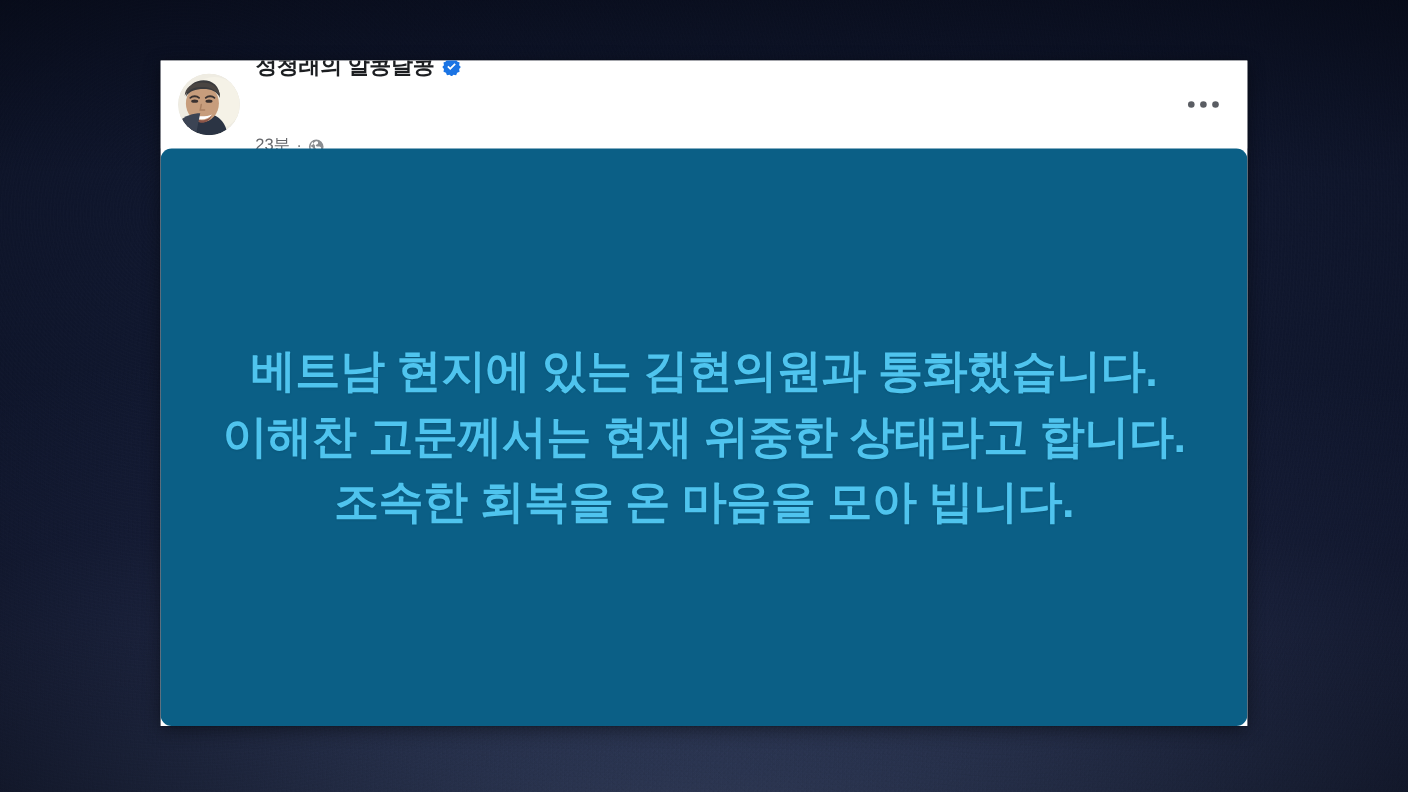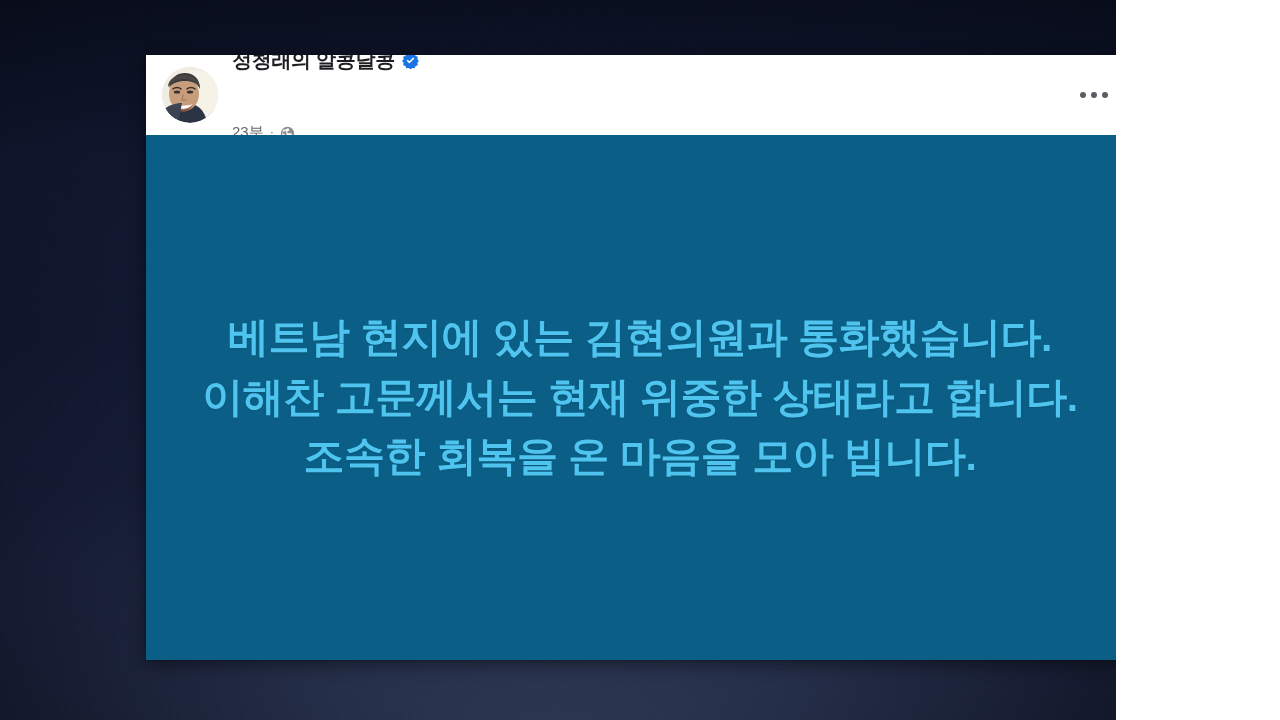--- a/index.html
+++ b/index.html
@@ -6,21 +6,21 @@
     margin: 0;
     padding: 0;
     width: 1280px;
     height: 720px;
     overflow: hidden;
     font-family: "Liberation Sans", "DejaVu Sans", sans-serif;
   }
 
   #stage {
     position: relative;
-    width: 1116px;
+    width: 1280px;
     height: 720px;
     background: #1a2442;
     overflow: hidden;
   }
 
   
   .bg-base {
     position: absolute;
     inset: 0;
     background:
@@ -160,20 +160,21 @@
   
   .post-body {
     flex: 1 1 auto;
     background: #0b5f86;
     display: flex;
     align-items: center;
     justify-content: center;
     padding: 0 40px;
     box-sizing: border-box;
     position: relative;
+    border-radius: 10px;
   }
   .post-text {
     color: #4fc4ee;
     font-size: 41px;
     font-weight: bold;
     line-height: 1.45;
     text-align: center;
     letter-spacing: -0.5px;
     max-width: 920px;
     text-shadow: 0 1px 2px rgba(0,0,0,0.10);

